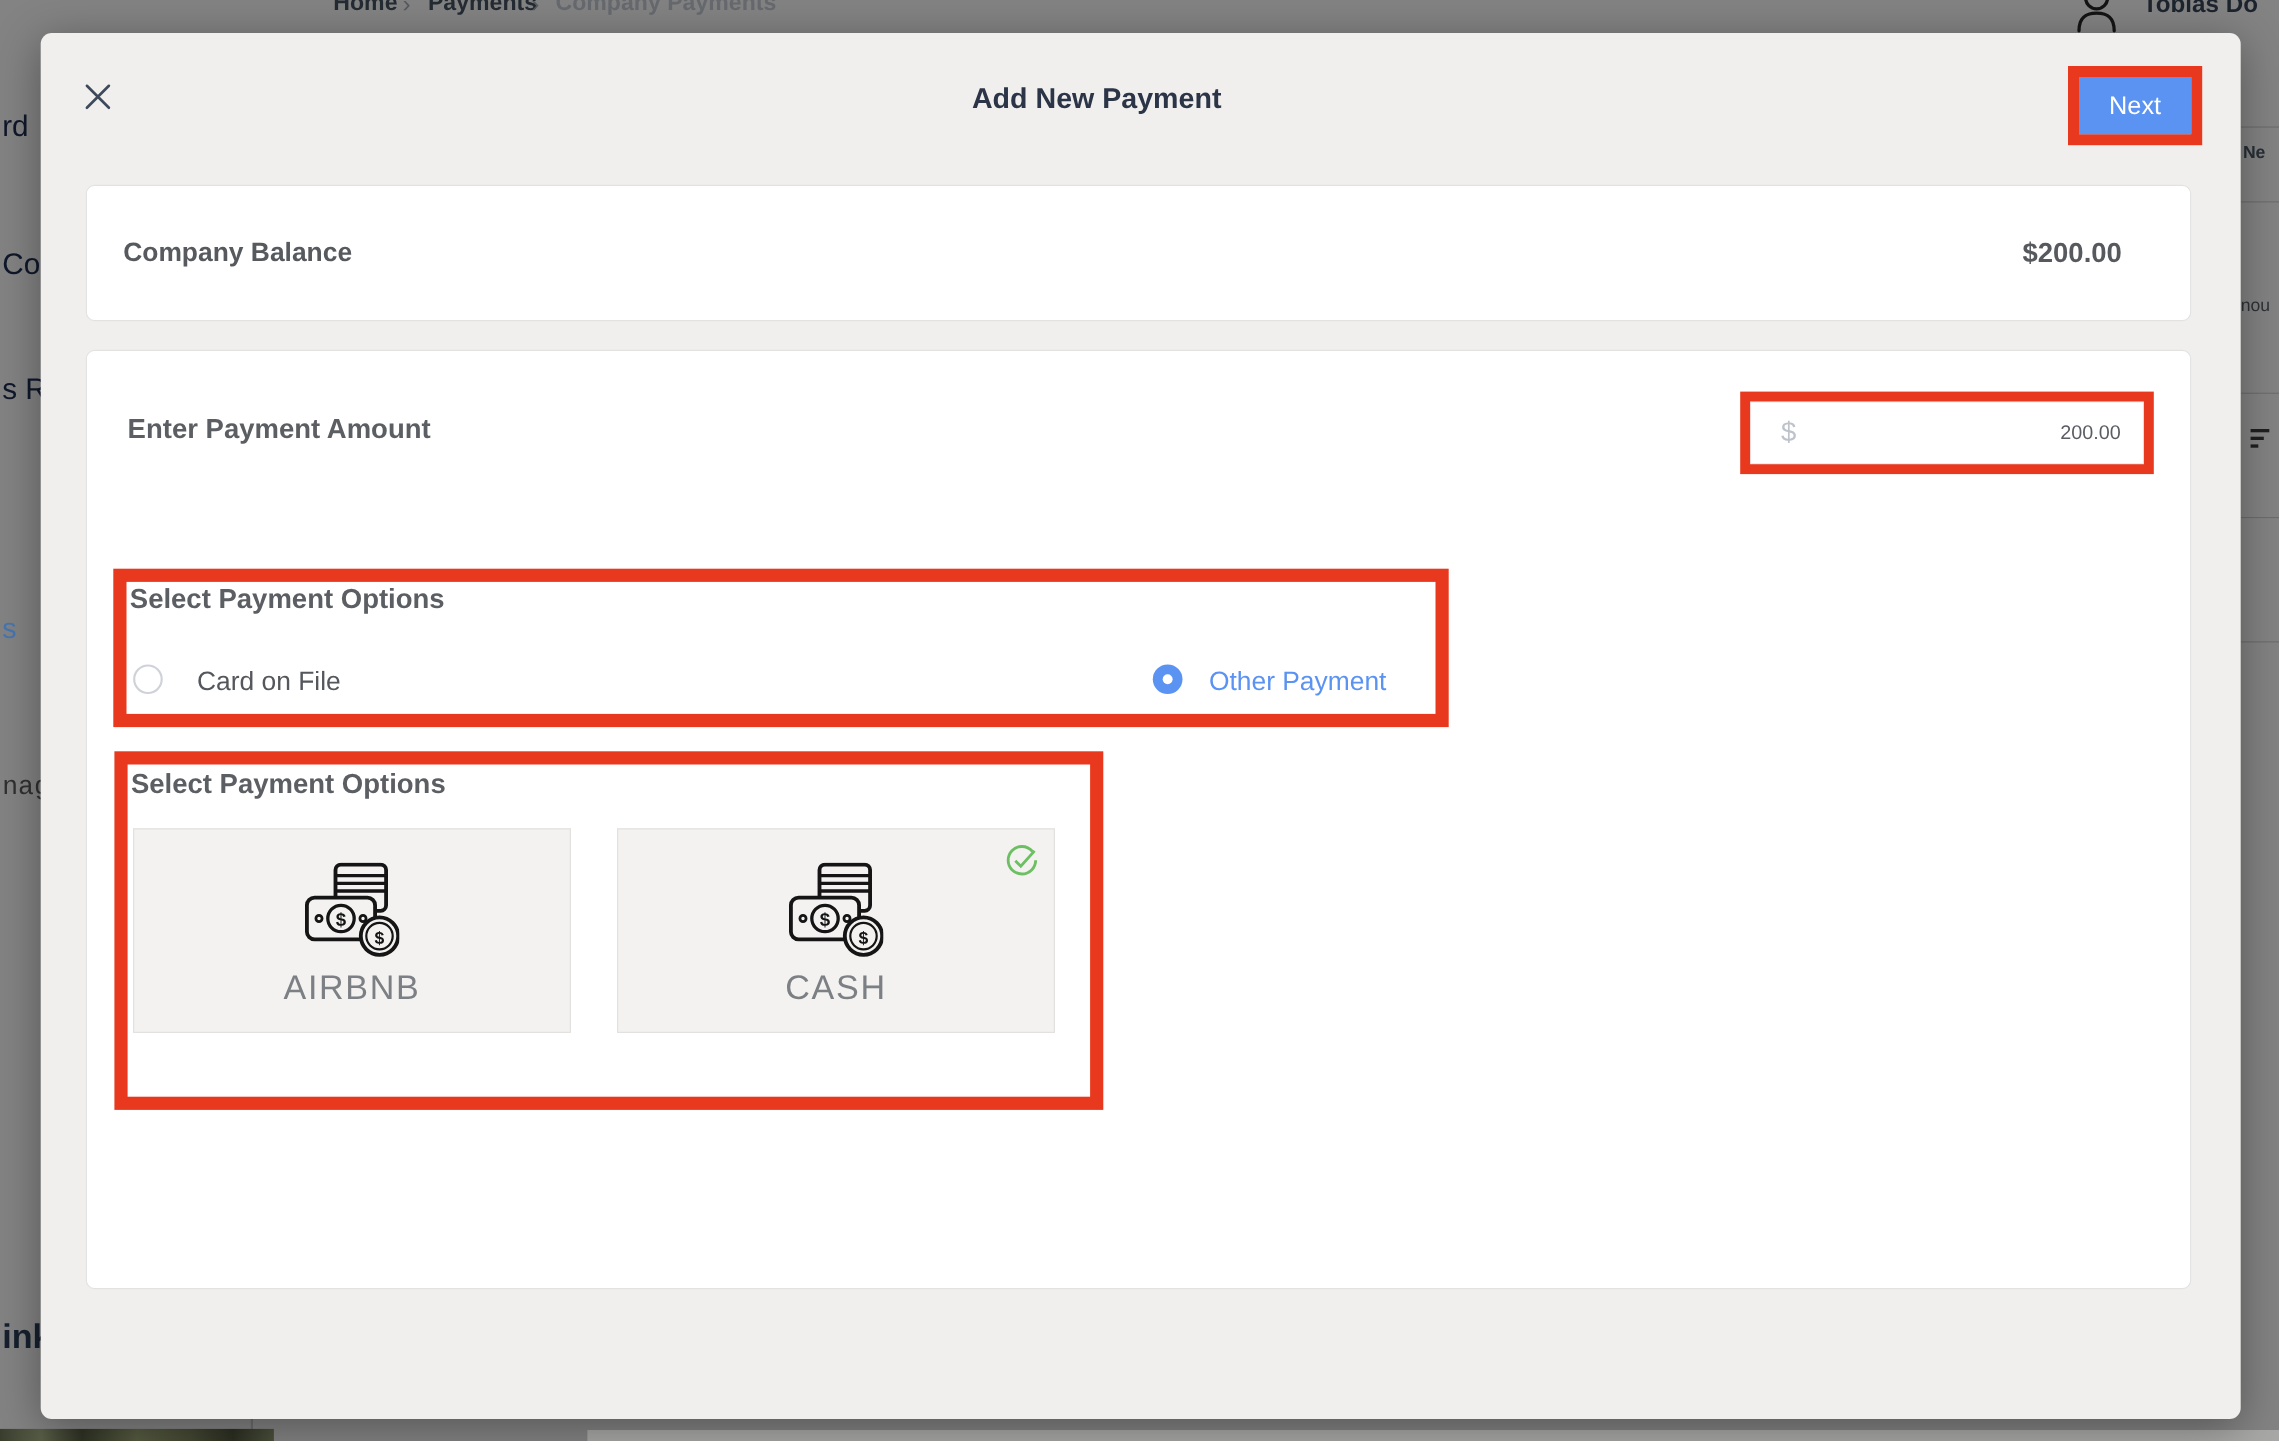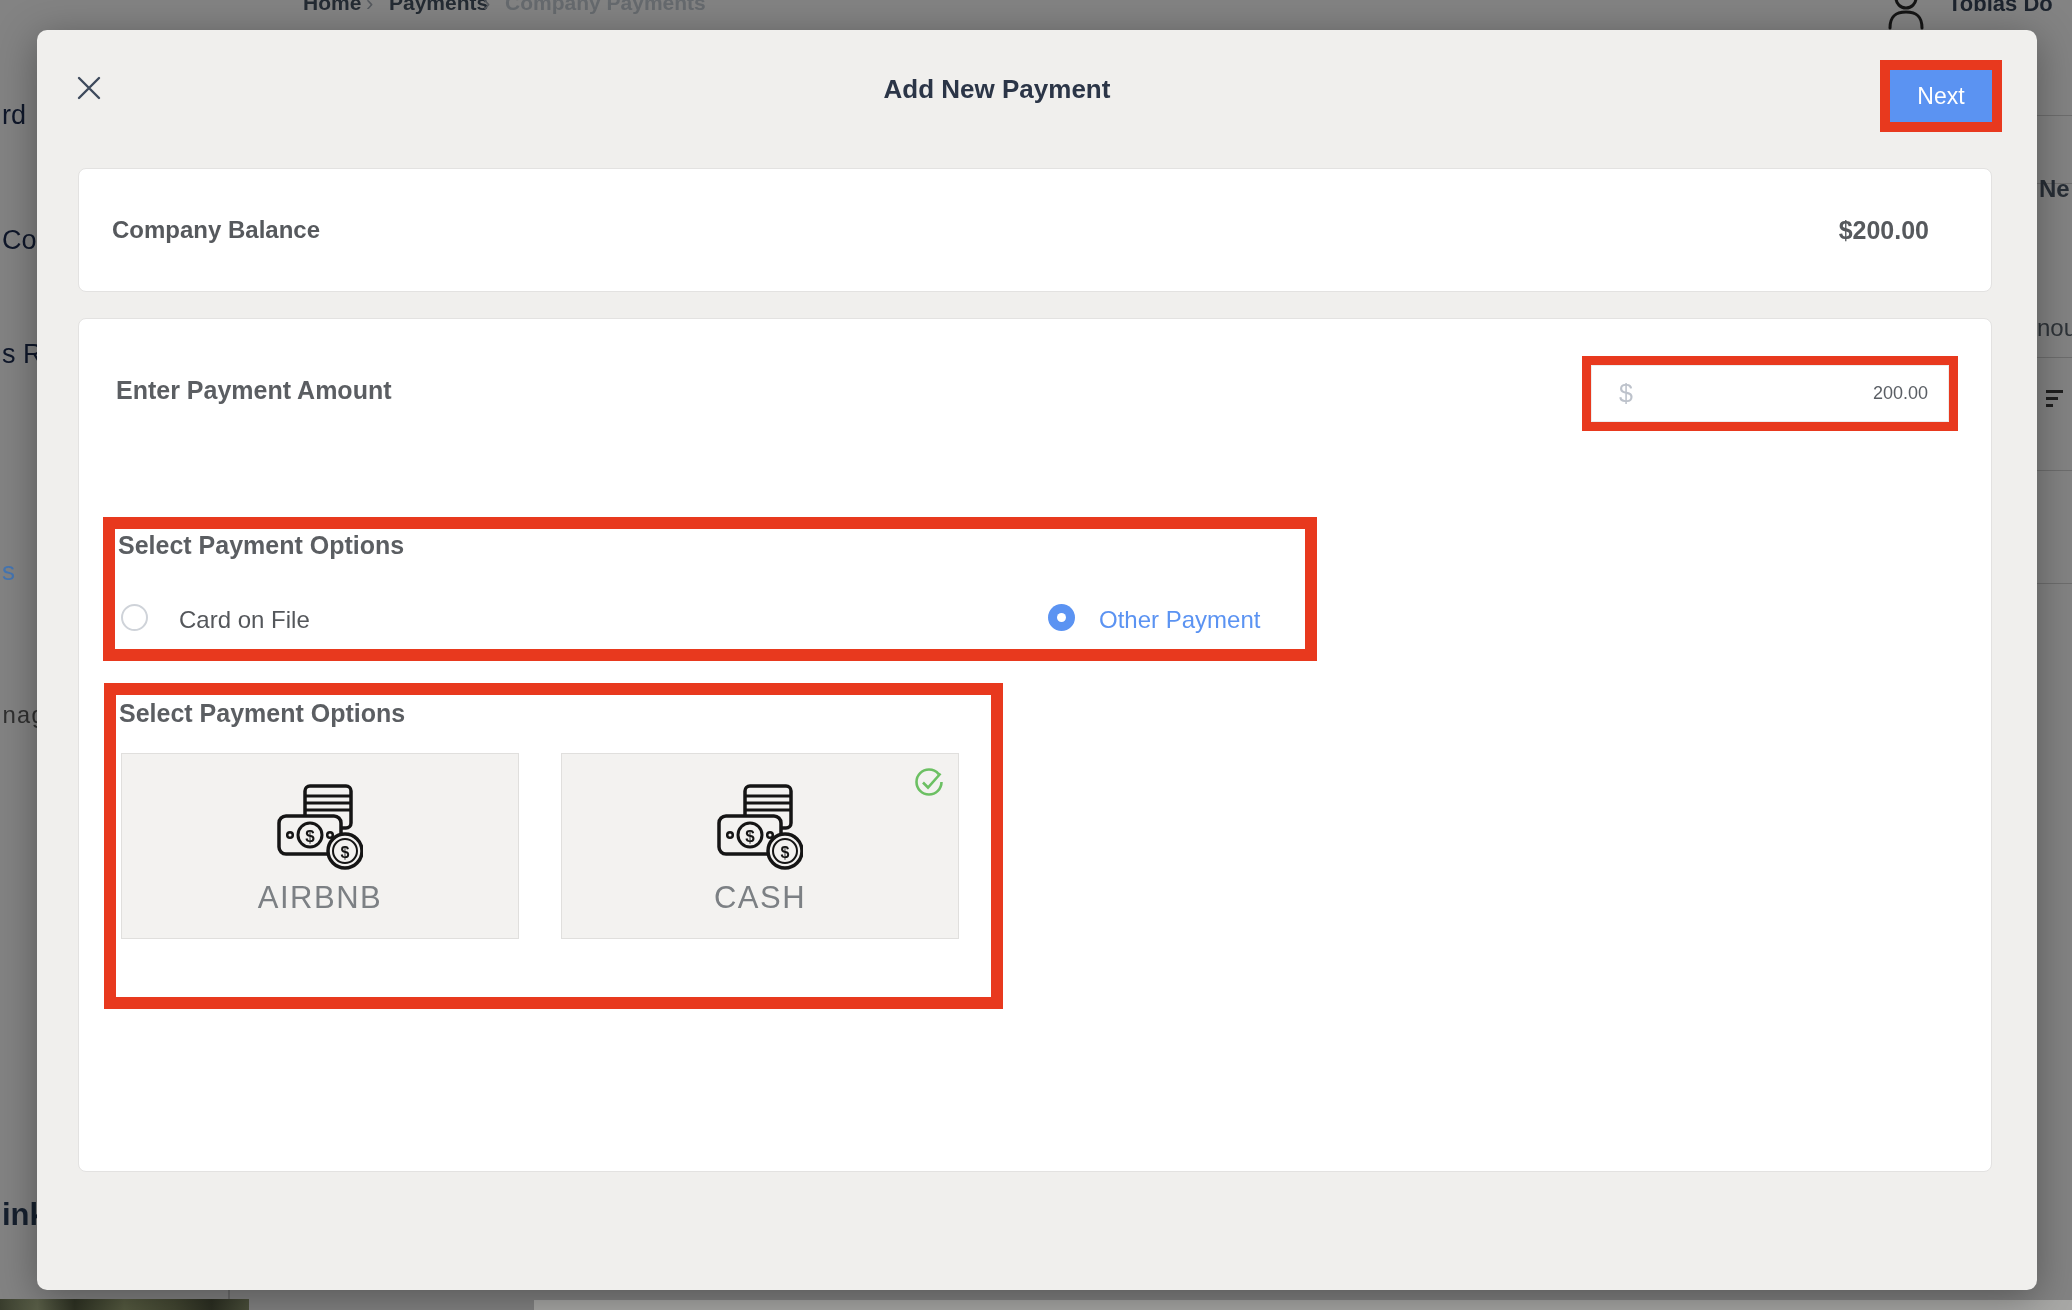--- a/index.html
+++ b/index.html
@@ -11,21 +11,21 @@
   }
   .abs { position:absolute; }
 
   
   .crumb { position:absolute; top:-9px; font-size:21px; font-weight:700; color:#242b33; white-space:nowrap; }
   .crumb.sep { color:#55595e; font-weight:400; font-size:22px; }
   .crumb.current { color:#666a6e; }
   .bg-frag { position:absolute; left:2px; color:#0f172a; font-size:27px; white-space:nowrap; }
   .user-name { position:absolute; top:-9px; left:1948px; font-size:22px; font-weight:700; color:#1d242e; white-space:nowrap; }
   .rline { position:absolute; left:2037px; width:35px; height:1px; background:#6d6d6d; }
-  .rfrag { position:absolute; font-size:24px; color:#272e36; font-weight:600; white-space:nowrap;margin-top:44px; }
+  .rfrag { position:absolute; font-size:16px; color:#272e36; font-weight:600; white-space:nowrap; }
   .filter-bars span { display:block; height:3px; background:#1f1f1f; margin-bottom:4px; }
 
   
   .modal {
     position:absolute; left:37px; top:30px; width:2000px; height:1260px;
     background:#f0efed; border-radius:10px;
     box-shadow:0 8px 40px rgba(0,0,0,0.35);
   }
   .modal-title {
     position:absolute; top:44px; left:0; width:1920px; text-align:center;

